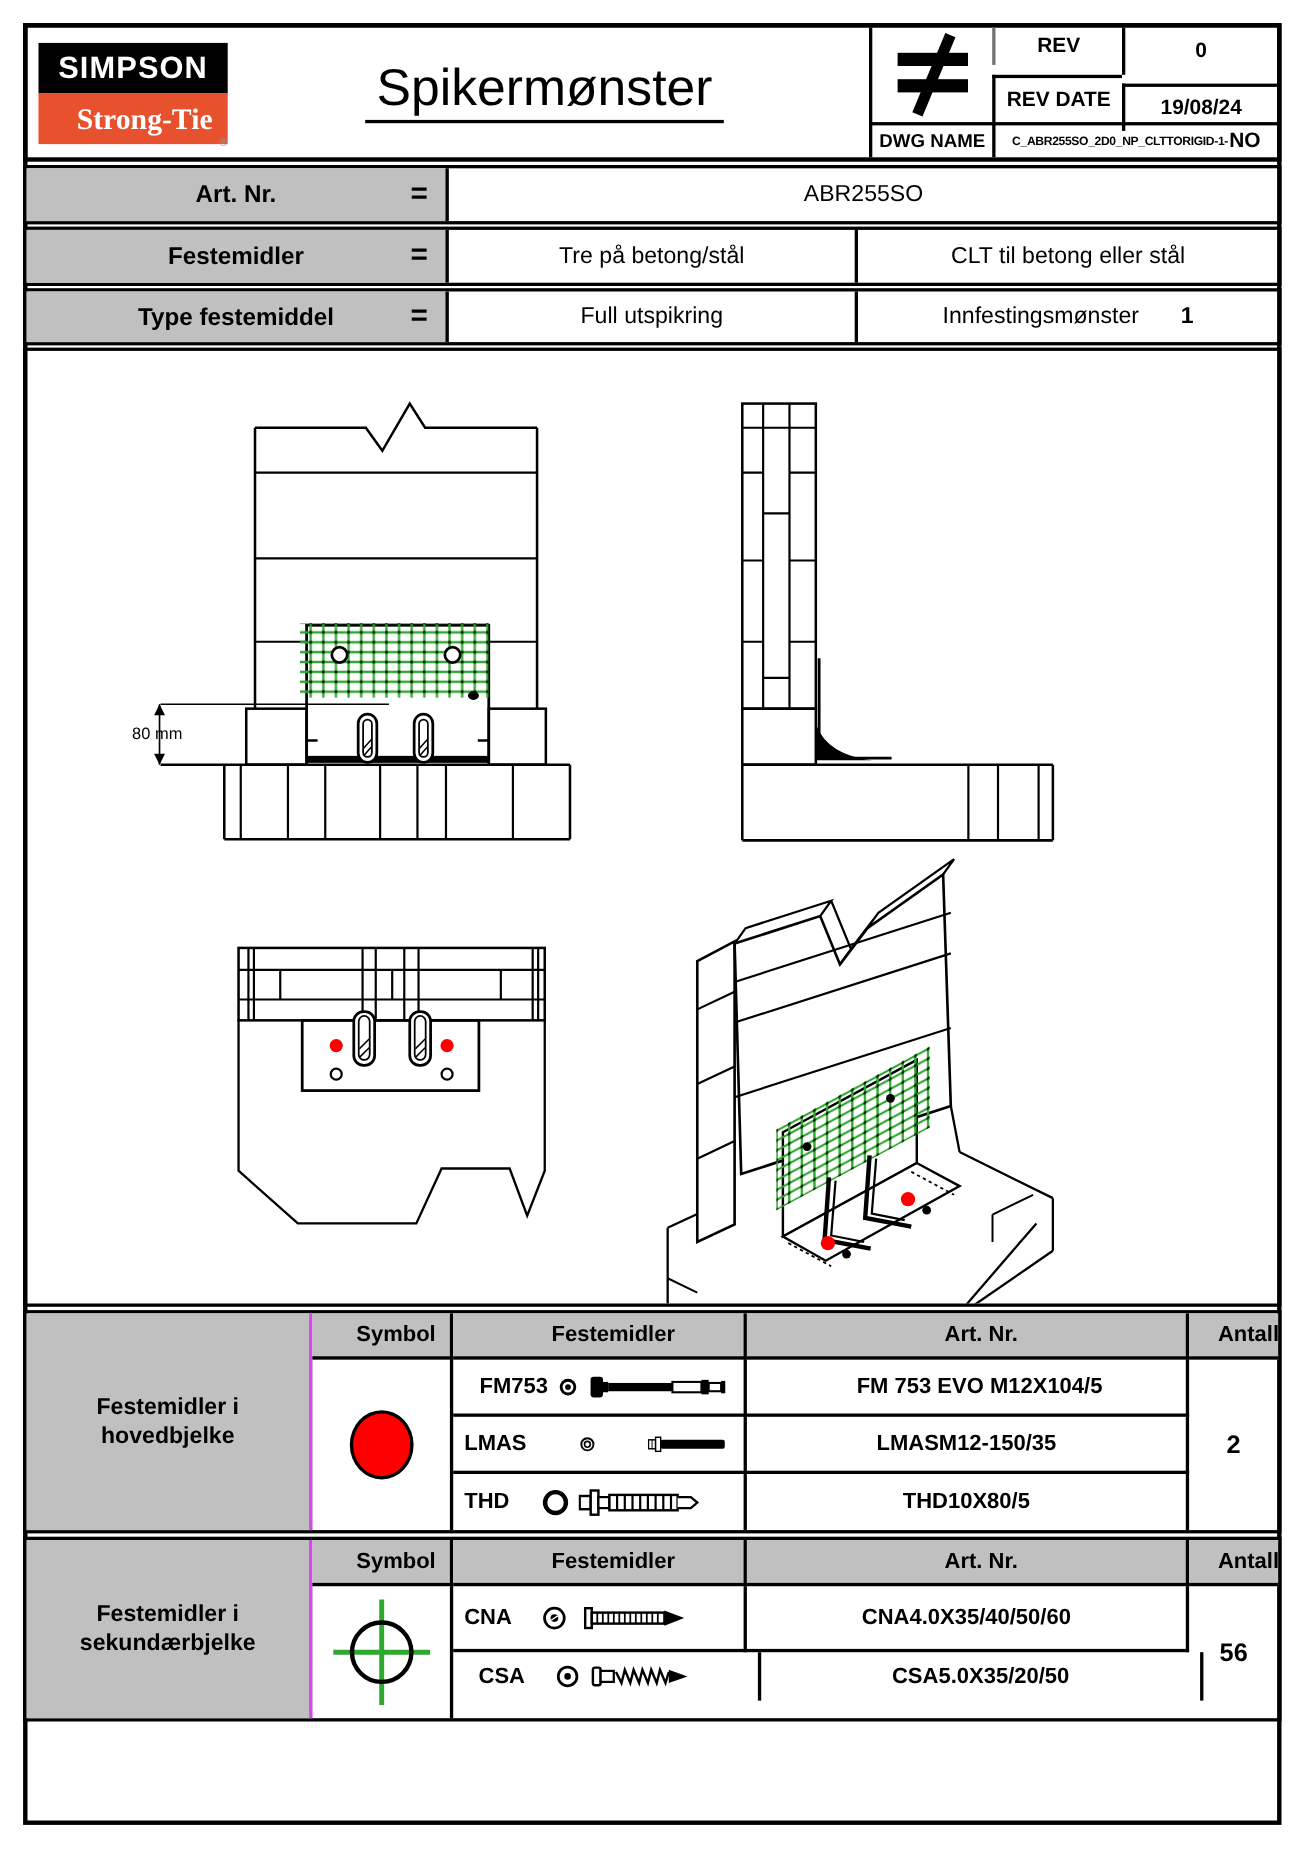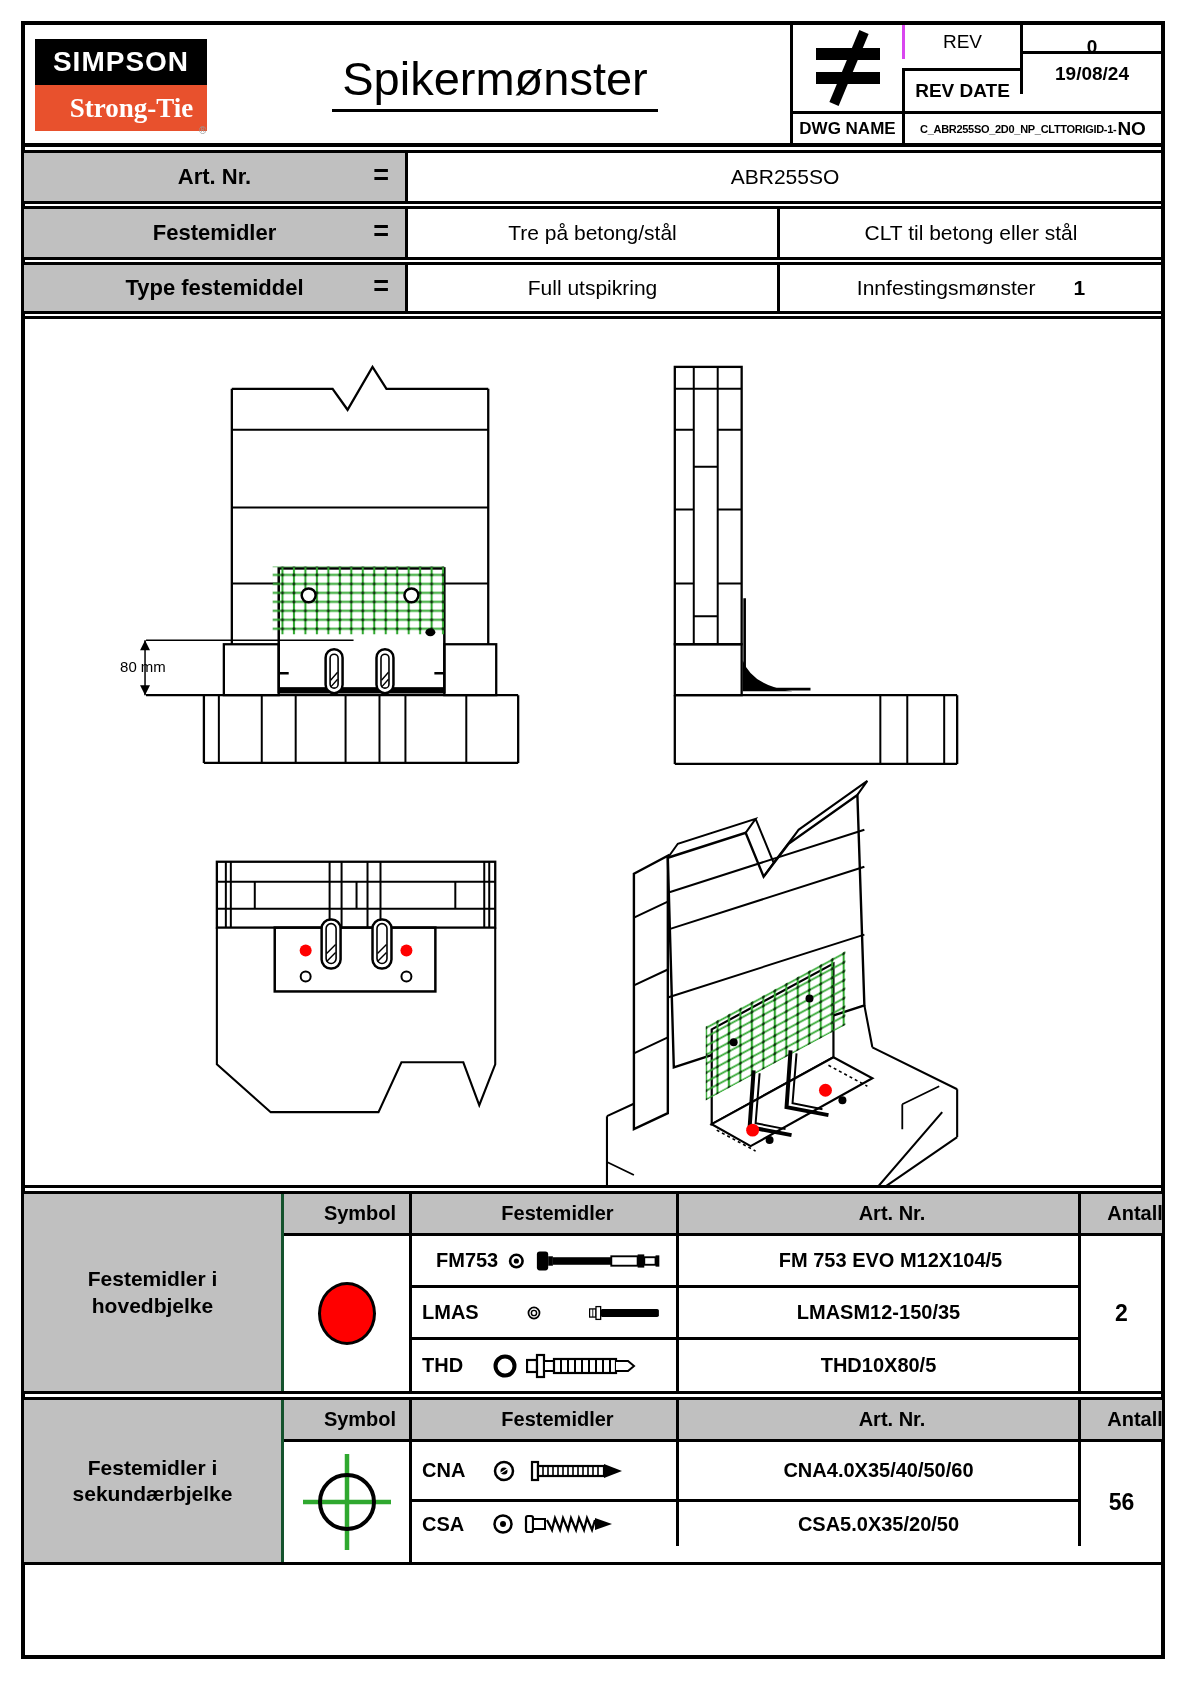--- a/index.html
+++ b/index.html
@@ -13,24 +13,24 @@
   .logo{left:10px;top:14px;width:172px;height:92px;}
   .logo-top{height:46px;background:#000;color:#fff;display:flex;align-items:center;justify-content:center;
             font-weight:bold;font-size:28px;letter-spacing:1px;}
   .logo-bottom{height:46px;background:#E8512D;color:#fff;display:flex;align-items:center;justify-content:center;
             font-family:"Liberation Serif",serif;font-weight:bold;font-size:27px;padding-left:21px;}
   .logo-reg{left:174px;top:100px;font-size:10px;color:#999;}
   .title-wrap{left:190px;top:26px;width:560px;text-align:center;}
   .title-wrap span{display:inline-block;font-size:47px;border-bottom:3px solid #000;padding:0 10px 3px 10px;}
   .hcell{position:absolute;display:flex;align-items:center;justify-content:center;font-size:19px;}
   .neq-cell{left:765px;top:0;width:112px;height:86px;border-left:3px solid #000;}
-  .rev-label{left:877px;top:0;width:118px;height:34px;border-left:3px solid #d946ef;font-weight:normal;}
+  .rev-label{left:877px;top:0;width:118px;height:34px;border-left:3px solid #737373;font-weight:bold;}
   .rev-val{left:995px;top:0;width:141px;height:43px;border-left:3px solid #000;font-weight:bold;}
   .revdate-label{left:877px;top:43px;width:118px;height:43px;border-left:3px solid #000;border-top:3px solid #000;font-weight:bold;}
-  .revdate-val{left:995px;top:26px;width:141px;height:43px;border-left:3px solid #000;border-top:3px solid #000;font-weight:bold;}
+  .revdate-val{left:995px;top:51px;width:141px;height:43px;border-left:3px solid #000;border-top:3px solid #000;font-weight:bold;}
   .dwg-label{left:765px;top:86px;width:112px;height:32px;border-left:3px solid #000;border-top:3px solid #000;font-weight:bold;font-size:17px;}
   .dwg-val{left:877px;top:86px;width:259px;height:32px;border-left:3px solid #000;border-top:3px solid #000;}
   .dwg-val .small{font-size:11px;font-weight:bold;letter-spacing:-0.3px;}
   .dwg-val .big{font-size:19px;font-weight:bold;margin-left:1px;}
   
   .inforow{left:21px;width:1144px;border:3px solid #000;}
   .ir1{top:150px;height:54px;} .ir2{top:206px;height:54px;} .ir3{top:262px;height:52px;}
   .info-label{position:absolute;left:0;top:0;bottom:0;width:384px;background:#C0C0C0;border-right:3px solid #000;
               display:flex;align-items:center;justify-content:center;font-weight:bold;font-size:22px;}
   .info-label .eq{position:absolute;right:16px;font-weight:900;font-size:27px;top:50%;transform:translateY(-54%);}
@@ -39,36 +39,36 @@
   .v-left{left:384px;width:372px;border-right:3px solid #000;}
   .v-right{left:756px;right:0;}
   .v-right .num{margin-left:38px;font-weight:bold;}
   
   .drawing-box{left:21px;top:316px;width:1144px;height:872px;border:3px solid #000;}
   .drawing-box svg{position:absolute;left:0;top:0;}
   
   .ftable{left:21px;width:1144px;border:3px solid #000;}
   .ft1{top:1191px;height:203px;} .ft2{top:1397px;height:168px;}
   .fcell{position:absolute;display:flex;align-items:center;justify-content:center;}
-  .glabel{left:0;top:0;bottom:0;width:260px;background:#C0C0C0;border-right:3px solid #14532d;
+  .glabel{left:0;top:0;bottom:0;width:260px;background:#C0C0C0;border-right:3px solid #d946ef;
           flex-direction:column;font-weight:bold;font-size:21px;line-height:1.25;}
   .fhead{top:0;height:42px;background:#C0C0C0;border-bottom:3px solid #000;font-weight:bold;font-size:20px;padding-left:27px;}
   .c-sym{left:260px;width:128px;border-right:3px solid #000;}
   .c-fes{left:388px;width:267px;border-right:3px solid #000;}
   .c-art{left:655px;width:402px;border-right:3px solid #000;}
   .c-ant{left:1057px;right:0;}
   .symcell{left:260px;top:42px;bottom:0;width:128px;border-right:3px solid #000;}
   .antcell{left:1057px;top:42px;bottom:0;right:0;font-weight:bold;font-size:23px;}
   .red-circle{width:58px;height:63px;background:#FF0000;border:3px solid #000;border-radius:50%;}
   .frow{justify-content:flex-start;padding-left:10px;gap:8px;border-right:3px solid #000;}
   .frow .code{font-weight:bold;font-size:20px;width:62px;}
   .arow{font-weight:bold;font-size:20px;border-right:3px solid #000;}
   .rb{border-bottom:3px solid #000;}
   .t1r1{top:42px;height:52px;padding-left:24px;} .t1r2{top:94px;height:52px;gap:48px;} .t1r3{top:146px;height:51px;}
-  .t2r1{top:42px;height:60px;} .t2r2{top:102px;height:44px;}
+  .t2r1{top:42px;height:60px;} .t2r2{top:102px;height:44px;margin-left:13px;}
 </style>
 </head>
 <body>
 
 <div class="sheet">
   <div class="abs frame"></div>
 
   <div class="abs header-box">
     <div class="abs logo">
       <div class="logo-top">SIMPSON</div>

